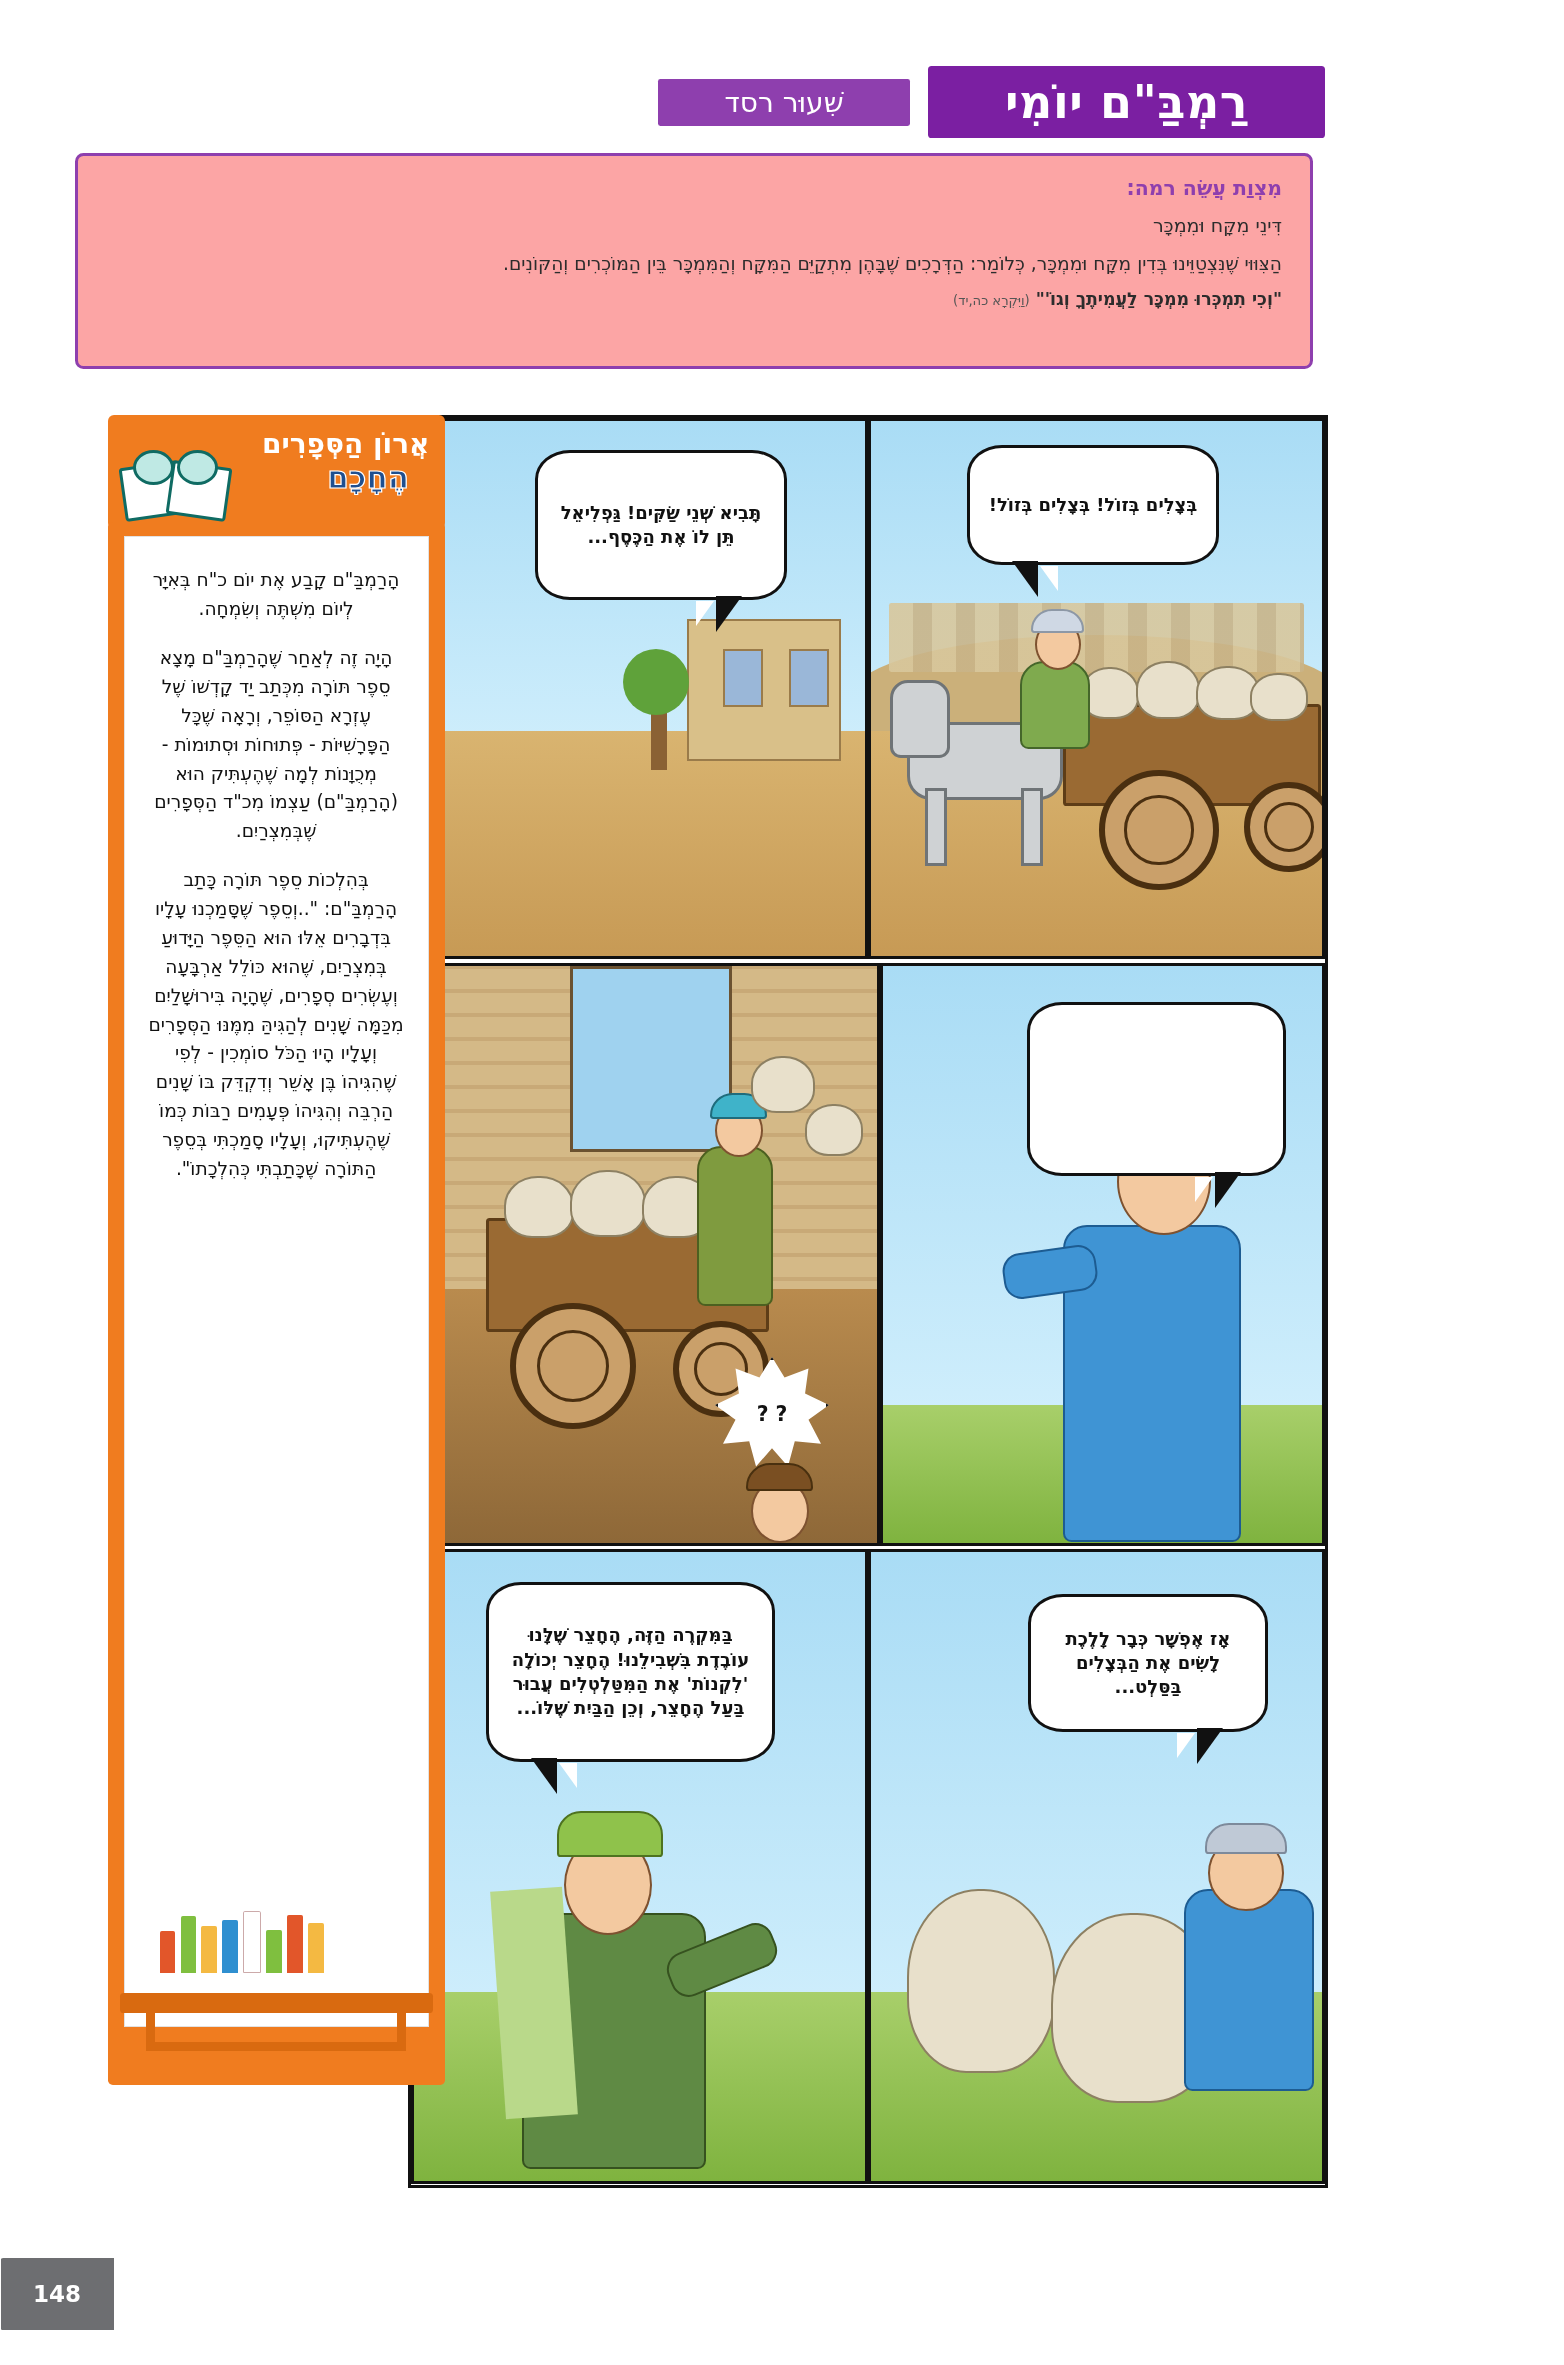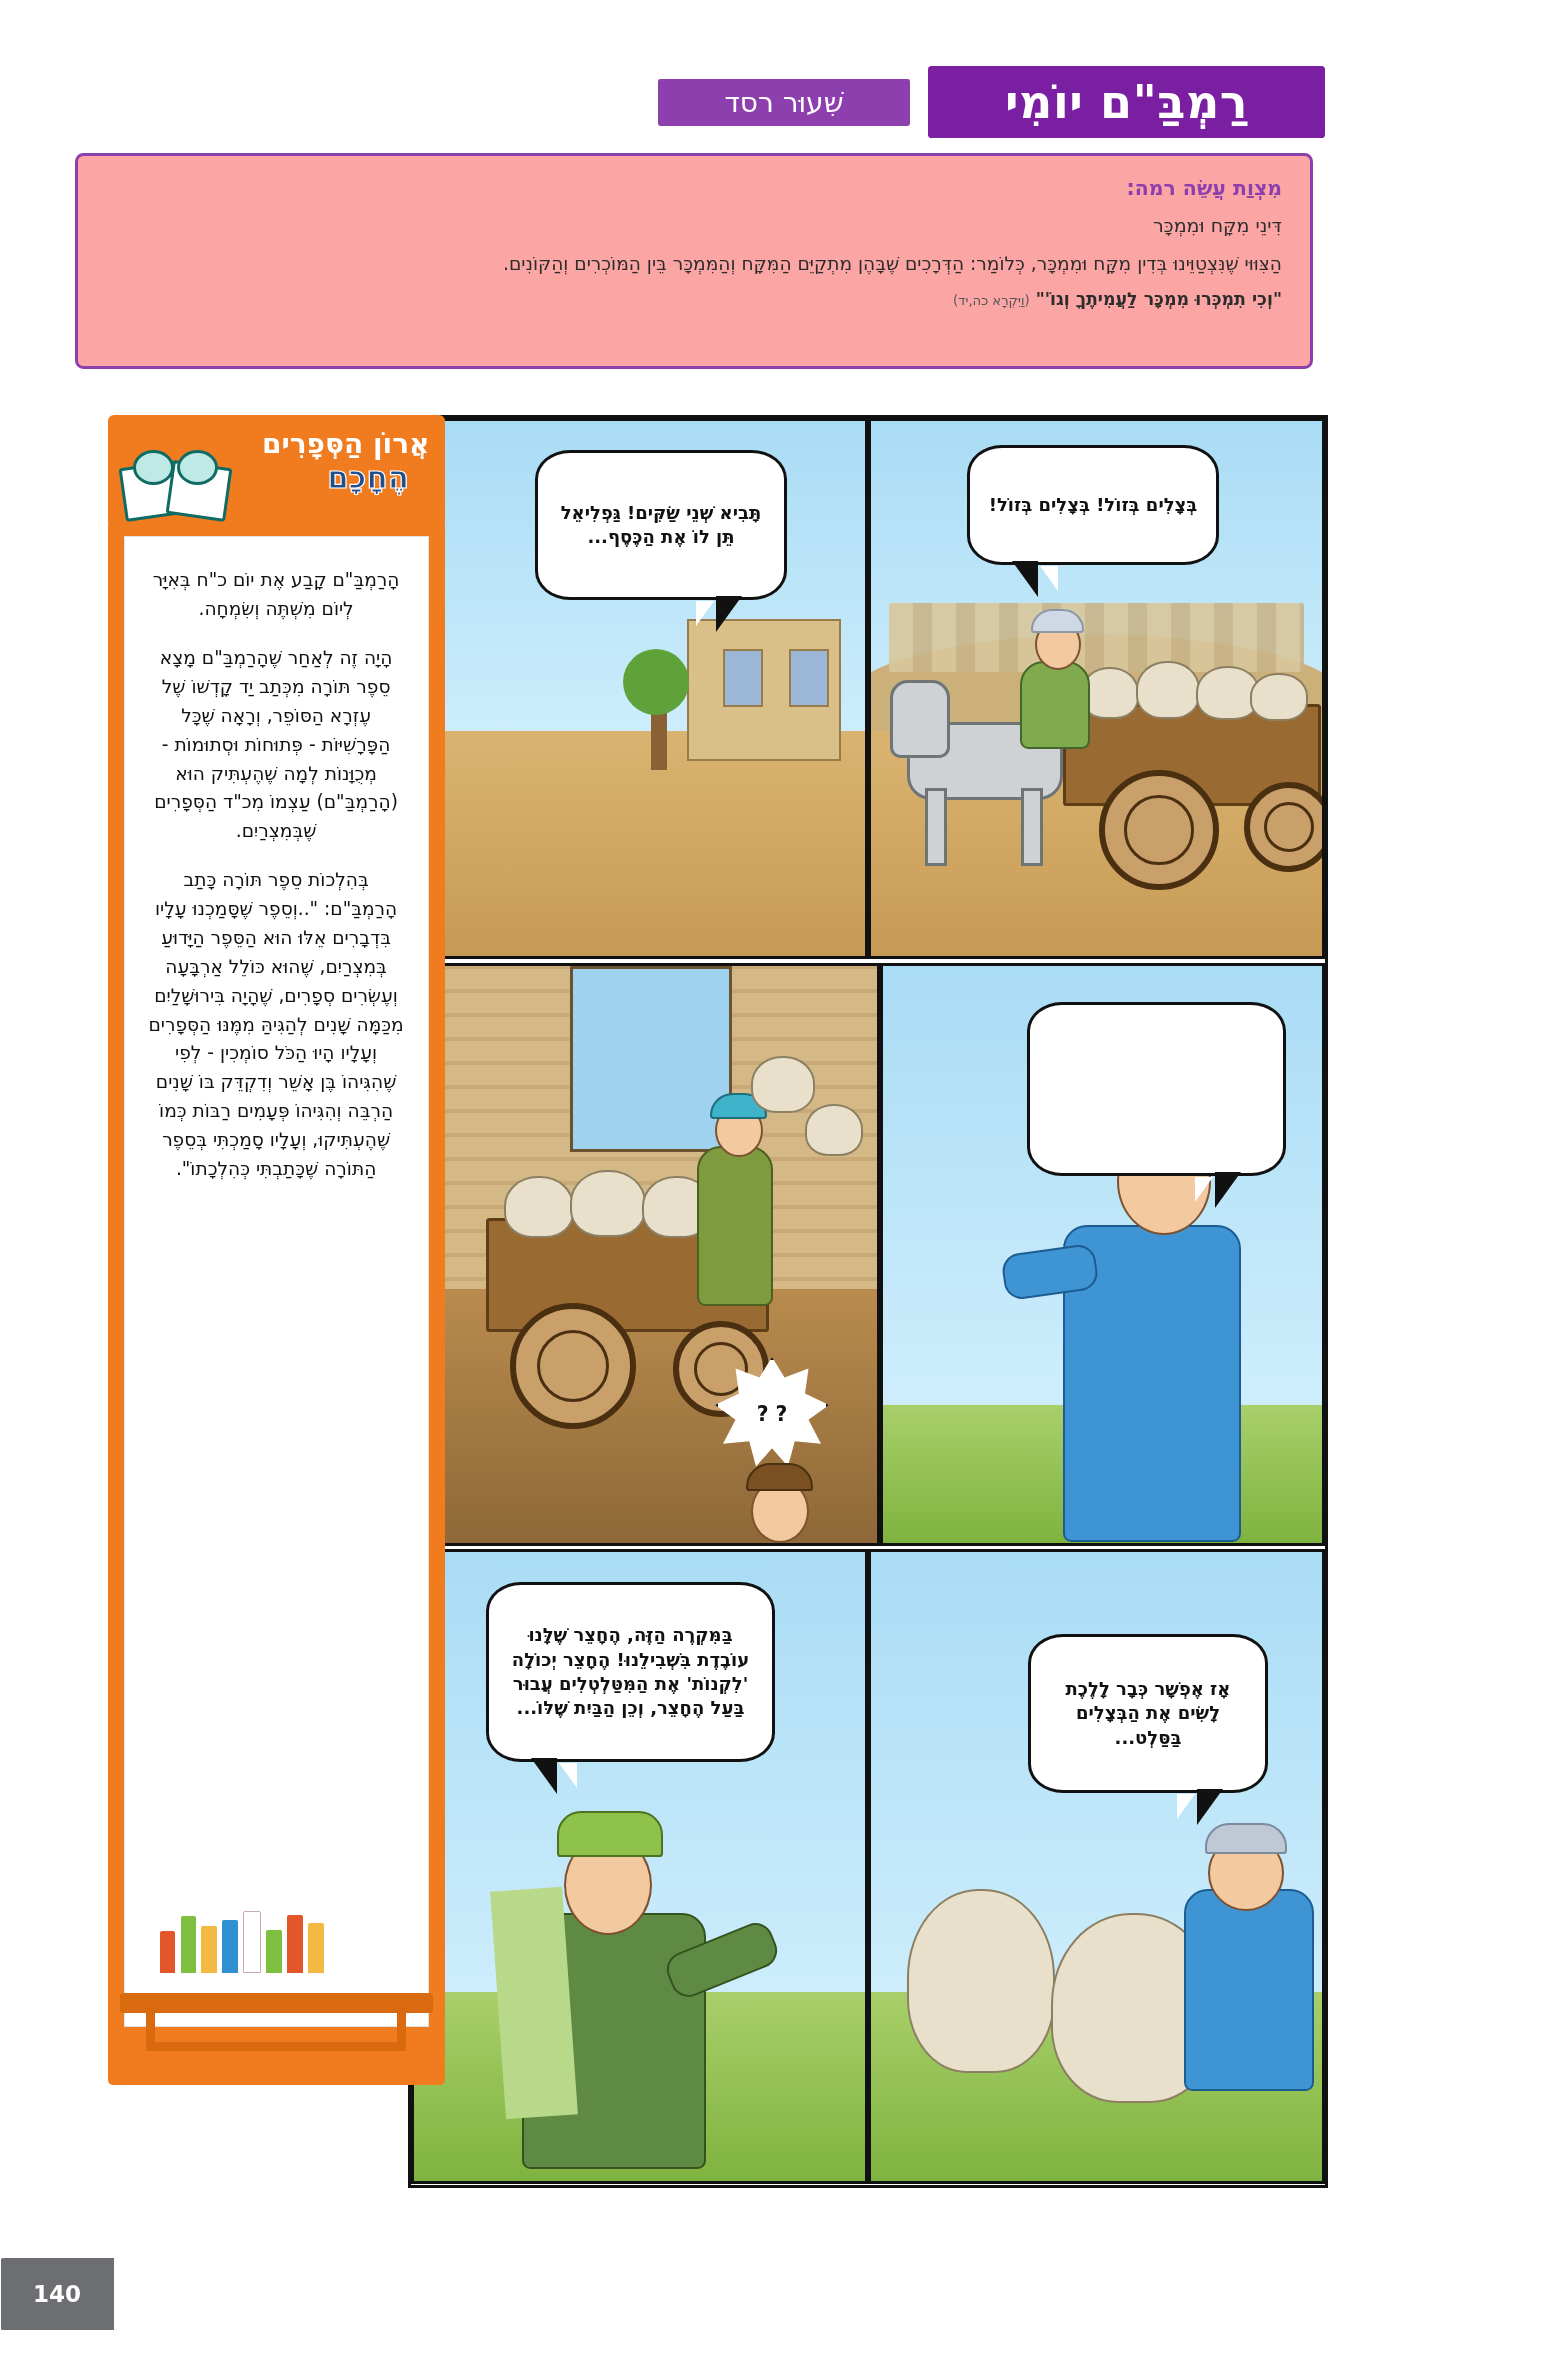--- a/index.html
+++ b/index.html
@@ -305,21 +305,21 @@
     <div class="row row3">
 
       <div class="panel" style="width:457px;height:100%;">
         <div class="sky" style="height:74%;"></div>
         <div class="grass" style="height:30%;"></div>
         <div class="sack" style="left:36px;top:337px;width:144px;height:180px;"></div>
         <div class="sack" style="left:180px;top:361px;width:162px;height:186px;"></div>
         <div class="body-robe" style="left:313px;top:337px;width:126px;height:198px;background:#3f94d4;border:2.4px solid #1d5c92;"></div>
         <div class="head" style="left:337px;top:283px;width:72px;height:72px;"></div>
         <div class="cap" style="left:334px;top:271px;width:78px;height:26.5px;background:#bfc9d6;border:2.4px solid #7d8a9b;"></div>
-        <div class="bubble" style="right:54px;top:42px;width:240px;height:159px;margin-top:40px;">
+        <div class="bubble" style="right:54px;top:42px;width:240px;height:138px;">
           <span>אָז אֶפְשָׁר כְּבָר לָלֶכֶת לָשִׂים אֶת הַבְּצָלִים בַּסַּלְט...</span>
           <span class="tail tail-bl"></span>
         </div>
       </div>
 
       <div class="panel" style="flex:1;height:100%;">
         <div class="sky" style="height:74%;"></div>
         <div class="grass" style="height:30%;"></div>
         <div class="body-robe" style="left:108px;top:361px;width:180px;height:252px;background:#5f8a44;border:2.4px solid #36521f;"></div>
         <div class="head" style="left:150px;top:283px;width:84px;height:96px;"></div>
@@ -360,16 +360,16 @@
         <i style="height:53px;background:#2f8fd0;"></i>
         <i style="height:47px;background:#f4b942;"></i>
         <i style="height:57px;background:#7fbf3f;"></i>
         <i style="height:42px;background:#e2562a;"></i>
       </div>
       <div class="sb-shelf"></div>
       <div class="sb-legs"></div>
     </div>
   </div>
 
-  <div class="pagenum">140</div>
+  <div class="pagenum">148</div>
 
 </div>
 
 
 </body></html>

